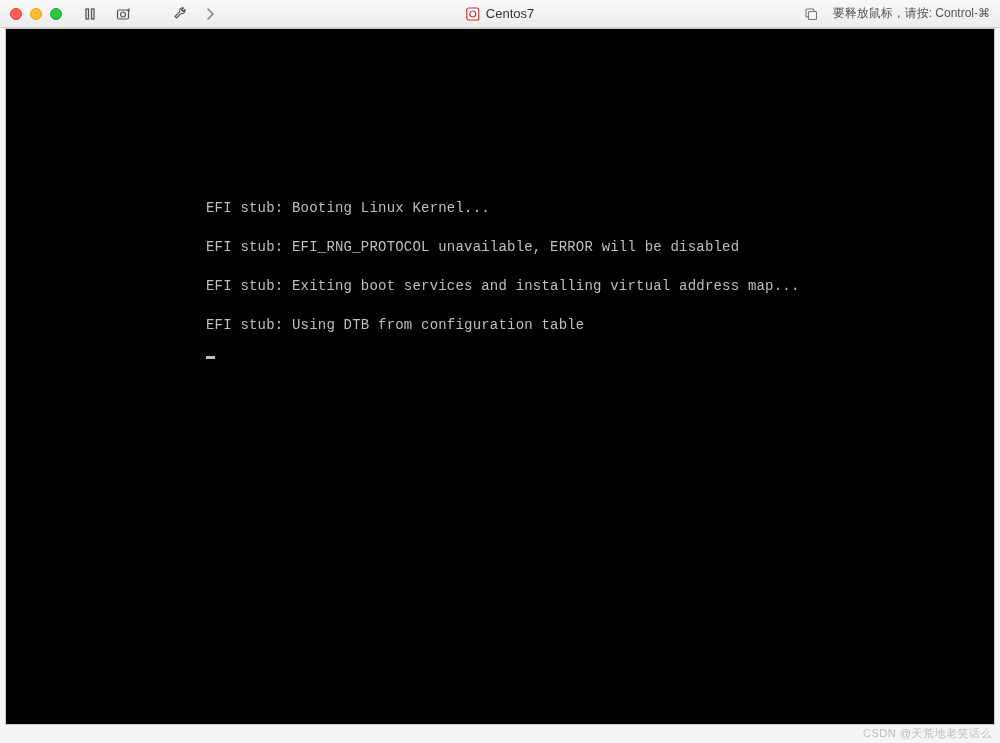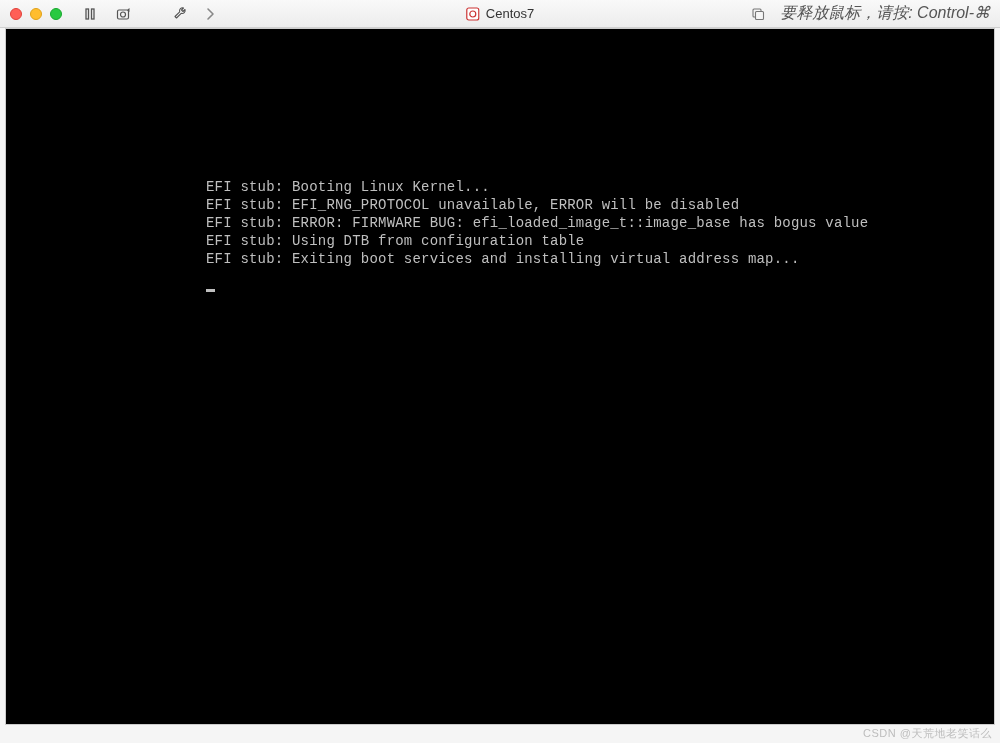--- a/index.html
+++ b/index.html
@@ -69,42 +69,41 @@
       height: 14px;
       display: inline-flex;
       align-items: center;
       justify-content: center;
     }
     .toolbar-right {
       margin-left: auto;
       display: flex;
       align-items: center;
       gap: 14px;
-      font-size: 16px;
+      font-size: 12px;
       color: #444;
-      font-style: italic;
     }
     .hint-text { color: #555; }
     .console {
       position: absolute;
       top: 28px;
       left: 5px;
       right: 5px;
       bottom: 18px;
       background: #000;
       border: 1px solid #ccc;
       font-family: "Courier New", Courier, monospace;
       font-size: 14px;
       color: #bfbfbf;
       padding-top: 150px;
       padding-left: 200px;
       line-height: 1.28;
       letter-spacing: 0.2px;
     }
-    .console-line { white-space: pre; }
+    .console-line { white-space: pre; margin-top: 21px; }
     .cursor-line {
       margin-top: 8px;
     }
     .cursor-block {
       display: inline-block;
       width: 9px;
       height: 3px;
       background: #bfbfbf;
       vertical-align: bottom;
       margin-bottom: 2px;
@@ -176,19 +175,18 @@
           <rect x="4.5" y="4.5" width="8" height="8" rx="1" fill="#f5f5f5" stroke="#777" stroke-width="1.1"></rect>
         </svg>
     </span>
     <span class="hint-text">要释放鼠标，请按: Control-⌘</span>
   </div>
 </div>
 
 <div class="console">
   <div class="console-line">EFI stub: Booting Linux Kernel...</div>
   <div class="console-line">EFI stub: EFI_RNG_PROTOCOL unavailable, ERROR will be disabled</div>
-  <div class="console-line">EFI stub: ERROR: FIRMWARE BUG: efi_loaded_image_t::image_base has bogus value</div>
+  <div class="console-line">EFI stub: Exiting boot services and installing virtual address map...</div>
   <div class="console-line">EFI stub: Using DTB from configuration table</div>
-  <div class="console-line">EFI stub: Exiting boot services and installing virtual address map...</div>
   <div class="cursor-line"><span class="cursor-block"></span></div>
 </div>
 
 <div class="watermark">CSDN @天荒地老笑话么</div>
 
 </body></html>

